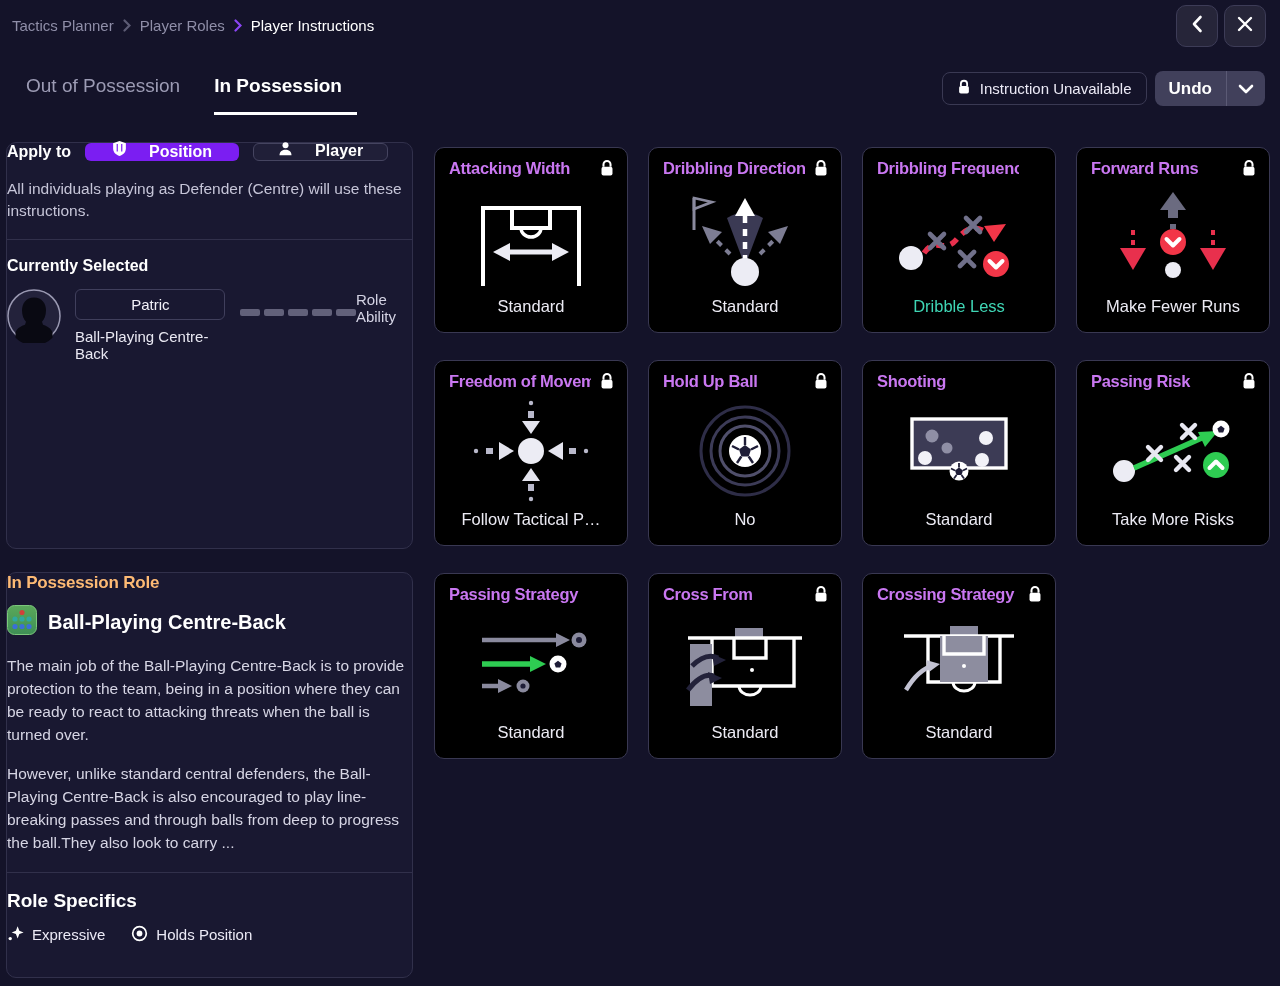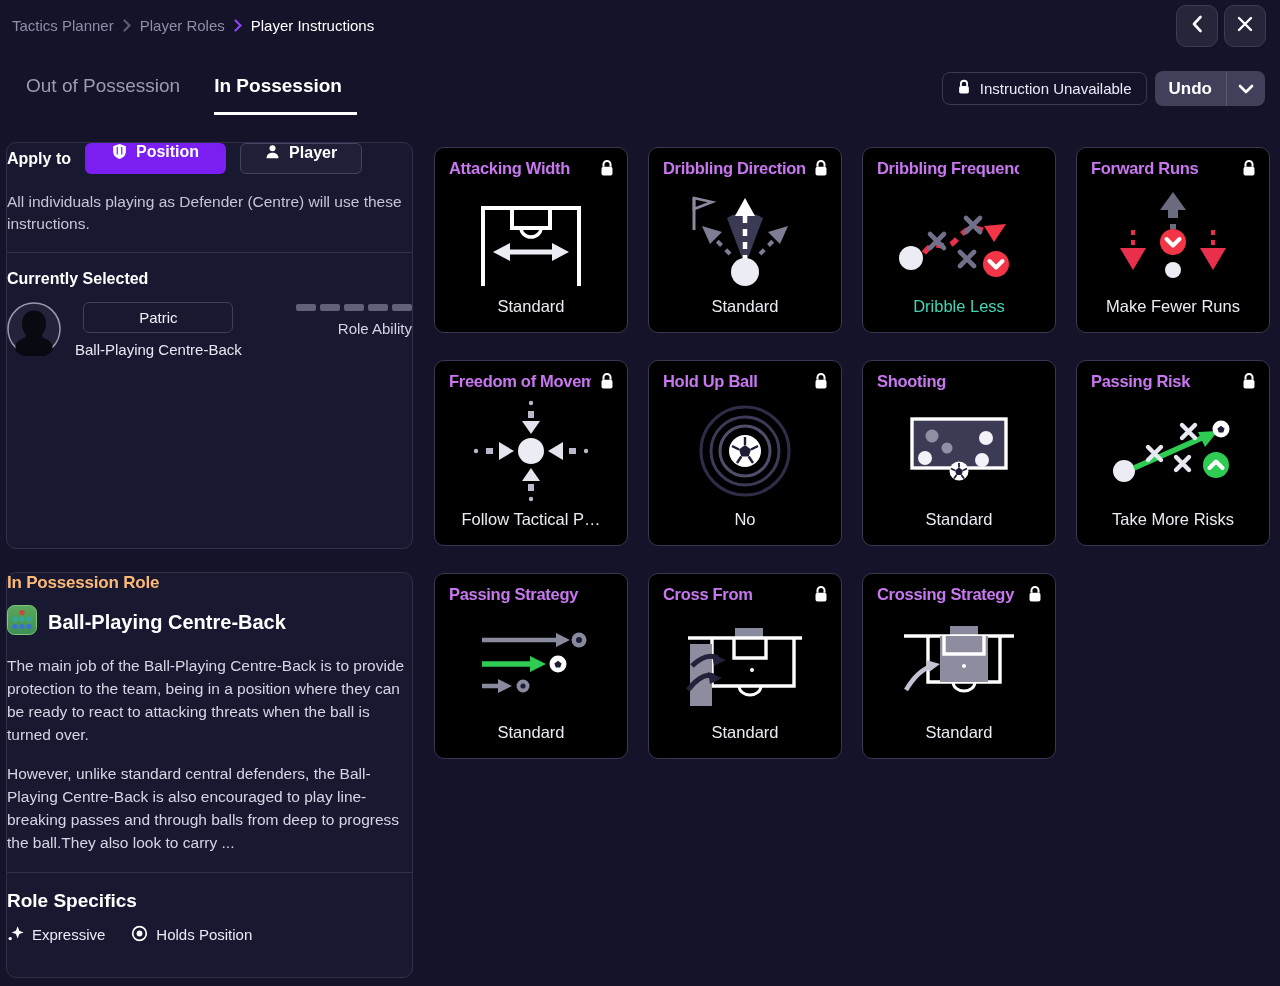--- a/index.html
+++ b/index.html
@@ -27,32 +27,32 @@
   .undo-label { display:flex; align-items:center; padding:0 14px; font-size:17px; font-weight:bold; color:#ffffff; }
   .undo-caret { display:flex; align-items:center; padding:0 11px; border-left:1px solid #5b5a75; }
 
   
   .panel { position:absolute; left:6px; width:407px; background:#191831; border:1px solid #31304b; border-radius:10px; }
   .panel.apply { top:142px; height:407px; }
   .panel.role { top:572px; height:406px; }
 
   .apply-row { display:flex; align-items:center; gap:14px; }
   .apply-label { font-size:16px; font-weight:bold; color:#ffffff; }
-  .seg-btn { display:flex; align-items:flex-start; justify-content:center; gap:9px; height:31px; border-radius:6px; font-size:16px; font-weight:bold; cursor:pointer; }
+  .seg-btn { display:flex; align-items:flex-end; justify-content:center; gap:22px; height:18px; border-radius:6px; font-size:16px; font-weight:bold; cursor:pointer; }
   .seg-btn.position { background:#7b1ef2; color:#ffffff; padding:0 27px; }
   .seg-btn.player { background:#201f38; border:1px solid #454460; color:#ffffff; padding:0 24px; }
   .apply-desc { margin-top:17px; font-size:15.5px; line-height:1.42; color:#c6c5d8; }
   .hdivider { height:1px; background:#31304b; margin:17px 0; }
   .section-heading { font-size:16px; font-weight:bold; color:#ffffff; }
   .selected-row { display:flex; align-items:flex-start; gap:14px; margin-top:14px; }
   .avatar-wrap { width:54px; height:54px; flex:0 0 auto; }
   .sel-mid { display:flex; flex-direction:column; align-items:center; }
   .name-box { border:1px solid #403f5c; border-radius:6px; padding:6px 34px; font-size:15px; color:#f2f1f8; text-align:center; min-width:150px; }
   .sel-role { margin-top:8px; font-size:15px; color:#e9e8f2; }
-  .ability-col { margin-left:auto; display:flex; flex-direction:column; align-items:flex-end; padding-top:2px; }
+  .ability-col { margin-left:auto; display:flex; flex-direction:row; align-items:flex-end; padding-top:2px; }
   .ability-bars { display:flex; gap:4px; margin-bottom:9px; }
   .ability-bar { width:20px; height:7px; border-radius:2px; background:#62617a; }
   .ability-label { font-size:15px; color:#d4d3e4; }
 
   .role-header { font-size:17px; font-weight:bold; color:#fdba74; letter-spacing:-0.2px; }
   .role-title-row { display:flex; align-items:center; gap:11px; margin-top:12px; }
   .role-title { font-size:20px; font-weight:bold; color:#ffffff; }
   .role-para { margin-top:16px; font-size:15.5px; line-height:1.48; color:#d6d5e4; }
   .role-specifics-heading { margin-top:13px; font-size:19px; font-weight:bold; color:#ffffff; }
   .specifics-row { display:flex; gap:26px; margin-top:13px; }

